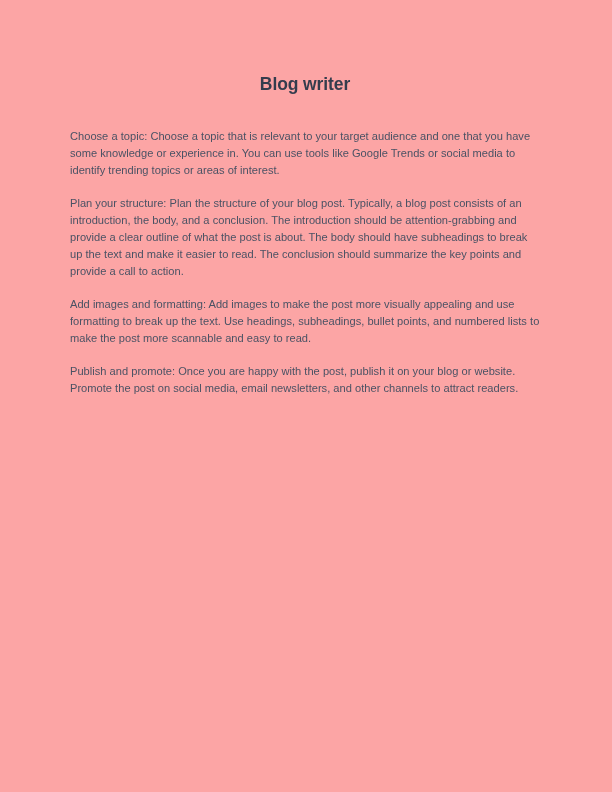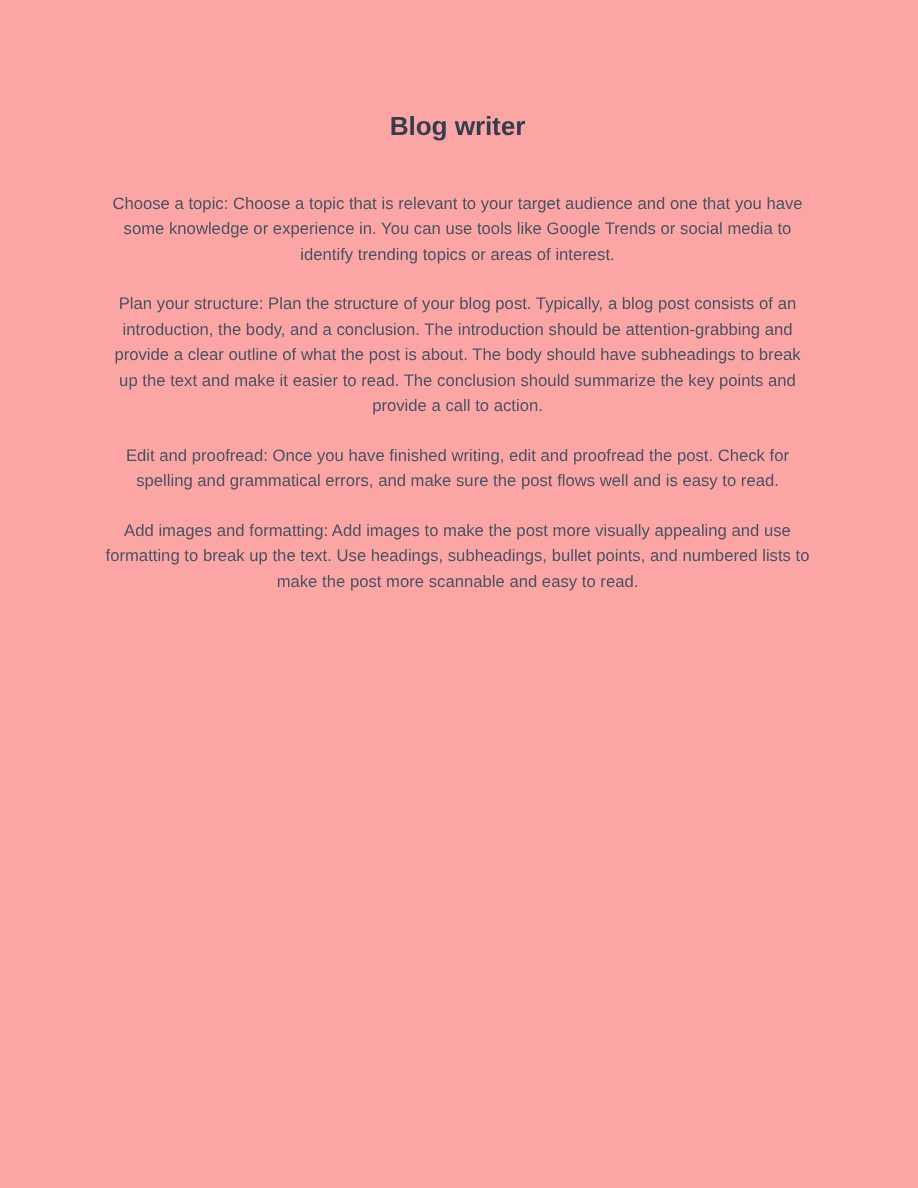--- a/index.html
+++ b/index.html
@@ -43,37 +43,37 @@
     padding-top: 33px;
   }
   .para {
     margin: 0 0 16px 0;
     padding: 0;
     font-family: "Liberation Sans", sans-serif;
     font-size: 11.1px;
     font-weight: normal;
     line-height: 17px;
     color: #4a5264;
-    text-align: center;
+    text-align: left;
     letter-spacing: 0.01px;
     word-spacing: 0.02px;
   }
   .para:last-child {
     margin-bottom: 0;
   }
 </style>
 </head>
 <body>
 
 <div class="page">
   <div class="content">
 
     <h1 class="doc-title">Blog writer</h1>
 
     <div class="body-block">
       <p class="para">Choose a topic: Choose a topic that is relevant to your target audience and one that you have some knowledge or experience in. You can use tools like Google Trends or social media to identify trending topics or areas of interest.</p>
       <p class="para">Plan your structure: Plan the structure of your blog post. Typically, a blog post consists of an introduction, the body, and a conclusion. The introduction should be attention-grabbing and provide a clear outline of what the post is about. The body should have subheadings to break up the text and make it easier to read. The conclusion should summarize the key points and provide a call to action.</p>
-      <p class="para">Edit and proofread: Once you have finished writing, edit and proofread the post. Check for spelling and grammatical errors, and make sure the post flows well and is easy to read.</p>
       <p class="para">Add images and formatting: Add images to make the post more visually appealing and use formatting to break up the text. Use headings, subheadings, bullet points, and numbered lists to make the post more scannable and easy to read.</p>
+      <p class="para">Publish and promote: Once you are happy with the post, publish it on your blog or website. Promote the post on social media, email newsletters, and other channels to attract readers.</p>
     </div>
 
   </div>
 </div>
 
 </body></html>

